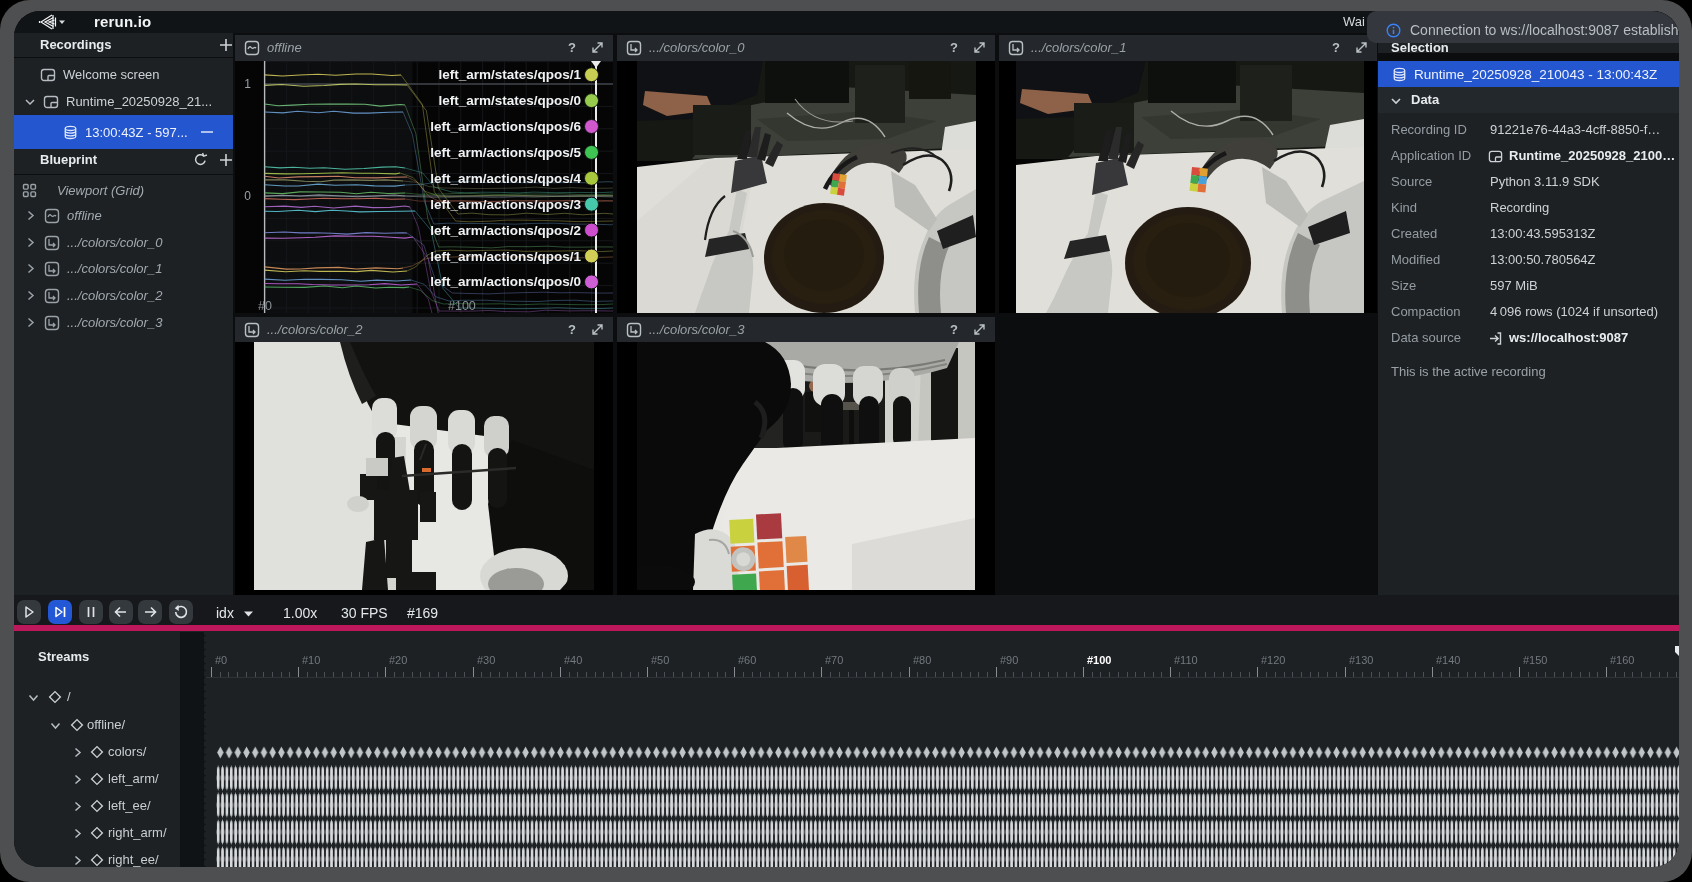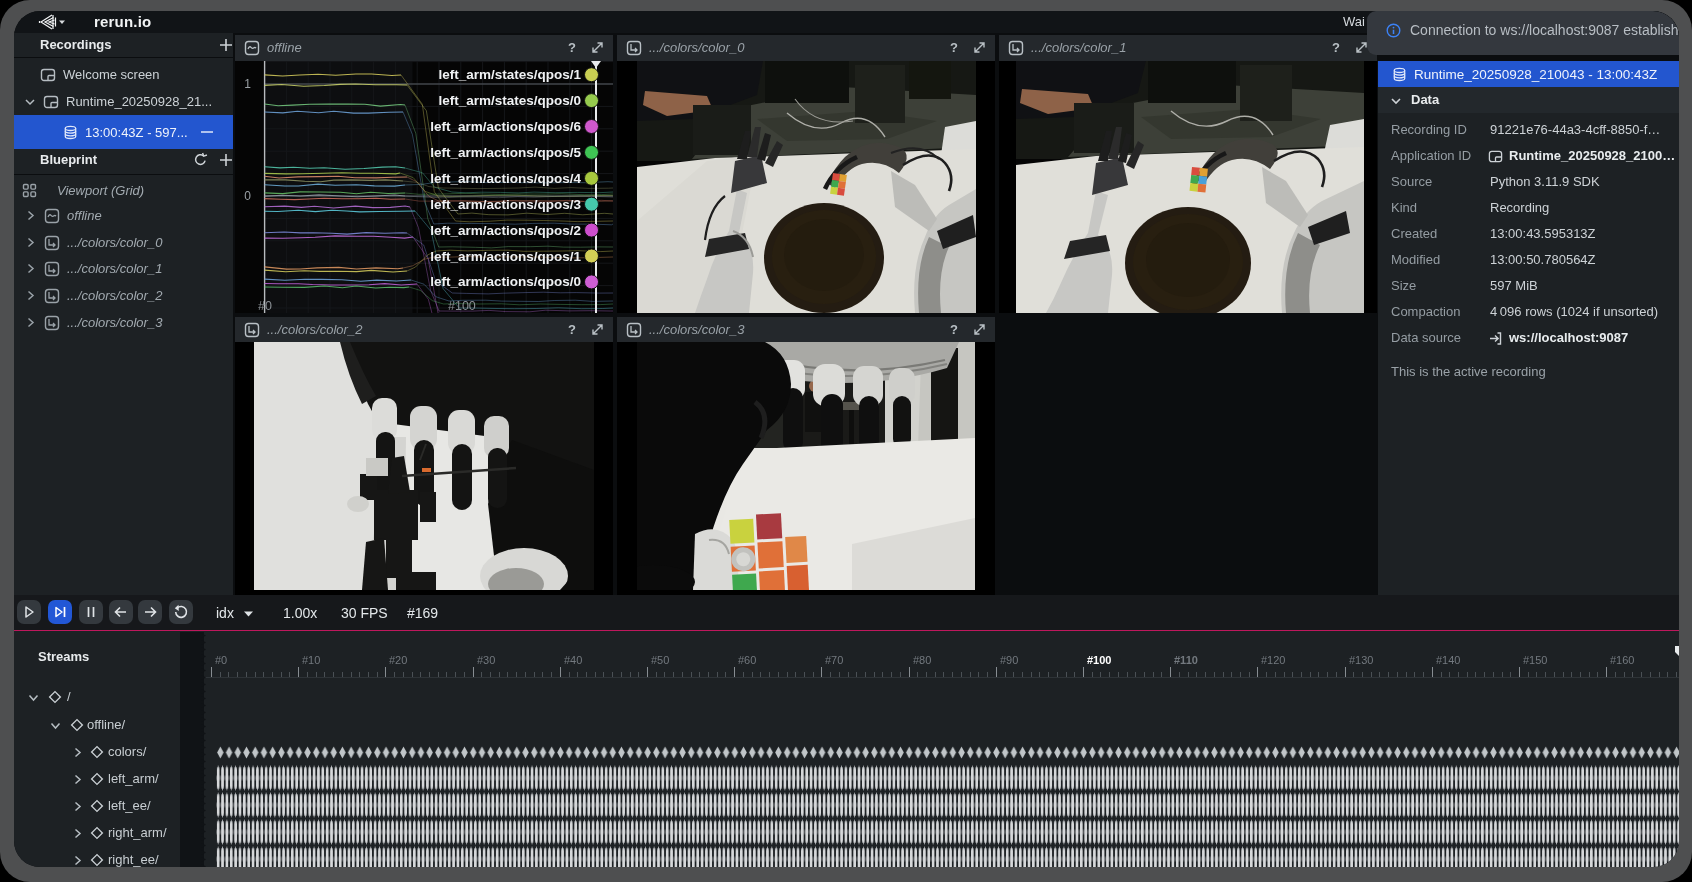--- a/index.html
+++ b/index.html
@@ -32,21 +32,21 @@
     color:#9aa2a8; font-size:13px; font-style:italic; }
   .vptitle .nm { position:absolute; left:32px; top:5px; }
   .vptitle .qm { position:absolute; font-size:13px; font-weight:bold; font-style:normal; color:#b9c0c5; }
   .imgbox { position:absolute; background:#050505; }
   
   .kv { position:absolute; left:0; width:100%; height:26px; font-size:13px; }
   .kv .k { position:absolute; left:13px; top:5px; color:#959da3; }
   .kv .v { position:absolute; left:112px; top:5px; color:#cdd2d6; white-space:nowrap; }
   .kv .vb { font-weight:bold; color:#e8ecee; }
   
-  .ctrl { position:absolute; left:0; top:0; width:100%; height:36px; background:#16181b; border-bottom:1px solid #be185d;}
+  .ctrl { position:absolute; left:0; top:0; width:100%; height:36px; background:#16181b; border-bottom:6px solid #be185d;}
   .btn { position:absolute; top:5px; width:24px; height:24px; background:#34393e; border-radius:7px; }
   .btn.blue { background:#2257d6; }
   .ctxt { position:absolute; top:10px; font-size:14px; color:#e3e7ea; }
   .streams-label { position:absolute; left:24px; top:54px; font-size:13px; font-weight:bold; color:#e8ebed; }
 </style>
 </head>
 <body>
 <div class="frame"></div>
 <div class="win">
   <div class="viewport"></div>
@@ -628,21 +628,21 @@
     <span class="abs" style="left:288px;top:59px;font-size:11px;font-weight:normal;color:#73797f">#10</span>
     <span class="abs" style="left:375px;top:59px;font-size:11px;font-weight:normal;color:#73797f">#20</span>
     <span class="abs" style="left:463px;top:59px;font-size:11px;font-weight:normal;color:#73797f">#30</span>
     <span class="abs" style="left:550px;top:59px;font-size:11px;font-weight:normal;color:#73797f">#40</span>
     <span class="abs" style="left:637px;top:59px;font-size:11px;font-weight:normal;color:#73797f">#50</span>
     <span class="abs" style="left:724px;top:59px;font-size:11px;font-weight:normal;color:#73797f">#60</span>
     <span class="abs" style="left:811px;top:59px;font-size:11px;font-weight:normal;color:#73797f">#70</span>
     <span class="abs" style="left:899px;top:59px;font-size:11px;font-weight:normal;color:#73797f">#80</span>
     <span class="abs" style="left:986px;top:59px;font-size:11px;font-weight:normal;color:#73797f">#90</span>
     <span class="abs" style="left:1073px;top:59px;font-size:11px;font-weight:bold;color:#ffffff">#100</span>
-    <span class="abs" style="left:1160px;top:59px;font-size:11px;font-weight:bold;color:#73797f">#110</span>
+    <span class="abs" style="left:1160px;top:59px;font-size:11px;font-weight:normal;color:#73797f">#110</span>
     <span class="abs" style="left:1247px;top:59px;font-size:11px;font-weight:normal;color:#73797f">#120</span>
     <span class="abs" style="left:1335px;top:59px;font-size:11px;font-weight:normal;color:#73797f">#130</span>
     <span class="abs" style="left:1422px;top:59px;font-size:11px;font-weight:normal;color:#73797f">#140</span>
     <span class="abs" style="left:1509px;top:59px;font-size:11px;font-weight:normal;color:#73797f">#150</span>
     <span class="abs" style="left:1596px;top:59px;font-size:11px;font-weight:normal;color:#73797f">#160</span>
     <div class="abs" style="left:197px;top:77px;width:1468px;height:5px;background:repeating-linear-gradient(90deg,#4a5055 0px,#4a5055 1px,transparent 1px,transparent 8.72px)"></div>
     <div class="abs" style="left:197px;top:72px;width:1468px;height:10px;background:repeating-linear-gradient(90deg,#878d92 0px,#878d92 1px,transparent 1px,transparent 87.2px)"></div>
       <div class="abs" style="left:190px;top:82px;width:1475px;height:1px;background:#2e3337"></div>
     <svg class="abs" style="left:1660px;top:50px" width="14" height="14" viewBox="0 0 14 14">
         <path d="M1 1 h12 v6 l-6 6 l-6 -6 z" fill="#e8ebed"></path>
@@ -706,21 +706,21 @@
       </svg>
     <div class="abs" style="left:202px;top:170px;width:1463px;height:26px;background:radial-gradient(1.8px 12.9px at 50% 50%,#d6d8da 78%,rgba(196,199,202,.75) 93%,transparent 100%);background-size:4.36px 26px"></div>
     <div class="abs" style="left:202px;top:197px;width:1463px;height:26px;background:radial-gradient(1.8px 12.9px at 50% 50%,#d6d8da 78%,rgba(196,199,202,.75) 93%,transparent 100%);background-size:4.36px 26px"></div>
     <div class="abs" style="left:202px;top:224px;width:1463px;height:26px;background:radial-gradient(1.8px 12.9px at 50% 50%,#d6d8da 78%,rgba(196,199,202,.75) 93%,transparent 100%);background-size:4.36px 26px"></div>
     <div class="abs" style="left:202px;top:251px;width:1463px;height:26px;background:radial-gradient(1.8px 12.9px at 50% 50%,#d6d8da 78%,rgba(196,199,202,.75) 93%,transparent 100%);background-size:4.36px 26px"></div>
     <div class="abs" style="left:166px;top:37px;width:24px;height:235px;background:#101316"></div>
     <svg class="abs" style="left:184px;top:37px" width="12" height="235" viewBox="0 0 12 235" preserveAspectRatio="none">
         <path id="zz" d="M0 0 L8 3.5 L2 7.0 L8 10.5 L2 14.0 L8 17.5 L2 21.0 L8 24.5 L2 28.0 L8 31.5 L2 35.0 L8 38.5 L2 42.0 L8 45.5 L2 49.0 L8 52.5 L2 56.0 L8 59.5 L2 63.0 L8 66.5 L2 70.0 L8 73.5 L2 77.0 L8 80.5 L2 84.0 L8 87.5 L2 91.0 L8 94.5 L2 98.0 L8 101.5 L2 105.0 L8 108.5 L2 112.0 L8 115.5 L2 119.0 L8 122.5 L2 126.0 L8 129.5 L2 133.0 L8 136.5 L2 140.0 L8 143.5 L2 147.0 L8 150.5 L2 154.0 L8 157.5 L2 161.0 L8 164.5 L2 168.0 L8 171.5 L2 175.0 L8 178.5 L2 182.0 L8 185.5 L2 189.0 L8 192.5 L2 196.0 L8 199.5 L2 203.0 L8 206.5 L2 210.0 L8 213.5 L2 217.0 L8 220.5 L2 224.0 L8 227.5 L2 231.0 L8 234.5 L2 238.0 L8 241.5 L2 245.0 L0 235 Z" fill="#101316"></path>
       </svg>
   </div>
-  <div class="abs" style="left:1353px;top:0;width:312px;height:44px;background:#34383e;border-radius:9px 26px 0 9px">
+  <div class="abs" style="left:1353px;top:0;width:312px;height:32px;background:#34383e;border-radius:9px 26px 0 9px">
     <svg class="abs" style="left:19px;top:12px" width="15" height="15" viewBox="0 0 15 15">
         <circle cx="7.5" cy="7.5" r="6.3" fill="none" stroke="#3c82f6" stroke-width="1.4"></circle>
         <path d="M7.5 6.8 V11" stroke="#3c82f6" stroke-width="1.5"></path>
         <circle cx="7.5" cy="4.6" r="0.9" fill="#3c82f6"></circle>
       </svg>
     <span class="abs" style="left:43px;top:11px;font-size:14px;color:#b8bec4;white-space:nowrap">Connection to ws://localhost:9087 establish</span>
   </div>
 </div>
 
 </body></html>

